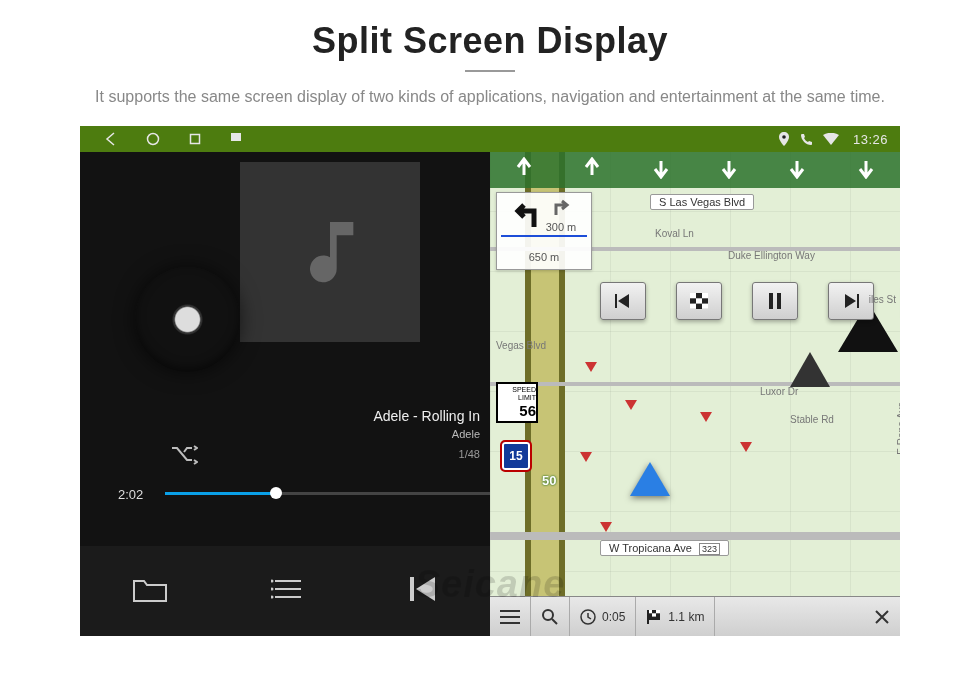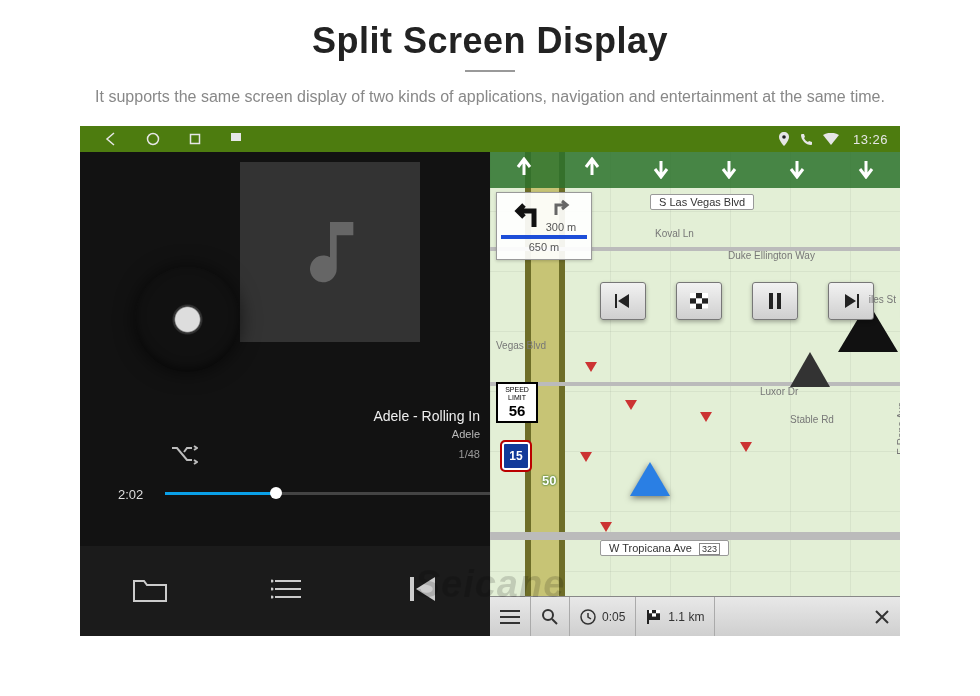--- a/index.html
+++ b/index.html
@@ -122,37 +122,37 @@
     border:1px solid #999; border-radius:2px;
     font-size:11px; padding:1px 8px;
   }
   .small-label { position:absolute; color:#777; font-size:10px; white-space:nowrap;}
   .turn-panel {
     position:absolute; left:6px; top:40px;
     width:96px; background:rgba(255,255,255,0.92);
     border:1px solid #999; box-shadow:0 1px 3px rgba(0,0,0,0.2);
     padding:4px 4px 6px; text-align:center;
   }
-  .turn-panel .dist { font-size:11px; color:#555; border-top:4px solid #1d4ed8; padding-top:2px; margin-top:2px;}
+  .turn-panel .dist { font-size:11px; color:#555; border-top:2px solid #1d4ed8; padding-top:14px; margin-top:2px;}
   .map-btns {
     position:absolute; left:110px; top:130px;
     display:flex; gap:30px;
   }
   .map-btn {
     width:46px; height:38px;
     background: linear-gradient(#f2f2f2,#cfcfcf);
     border:1px solid #777; border-radius:3px;
     display:flex; align-items:center; justify-content:center;
     box-shadow: 0 2px 4px rgba(0,0,0,0.3);
     color:#222; font-size:13px; font-weight:600;
   }
   .speed-sign {
     position:absolute; left:6px; top:230px;
     width:42px; background:#fff; border:2px solid #000;
-    text-align:center; font-size:9px; padding:2px 0;
+    text-align:right; font-size:9px; padding:2px 0;
   }
   .speed-sign .lim { font-size:15px; font-weight:700;}
   .route-sign {
     position:absolute; left:10px; top:288px;
     width:32px; height:32px; border-radius:5px;
     background:#123a9a; border:2px solid #b00;
     box-shadow: inset 0 0 0 2px #fff;
     color:#fff; font-size:12px; font-weight:700;
     display:flex; align-items:center; justify-content:center;
   }

